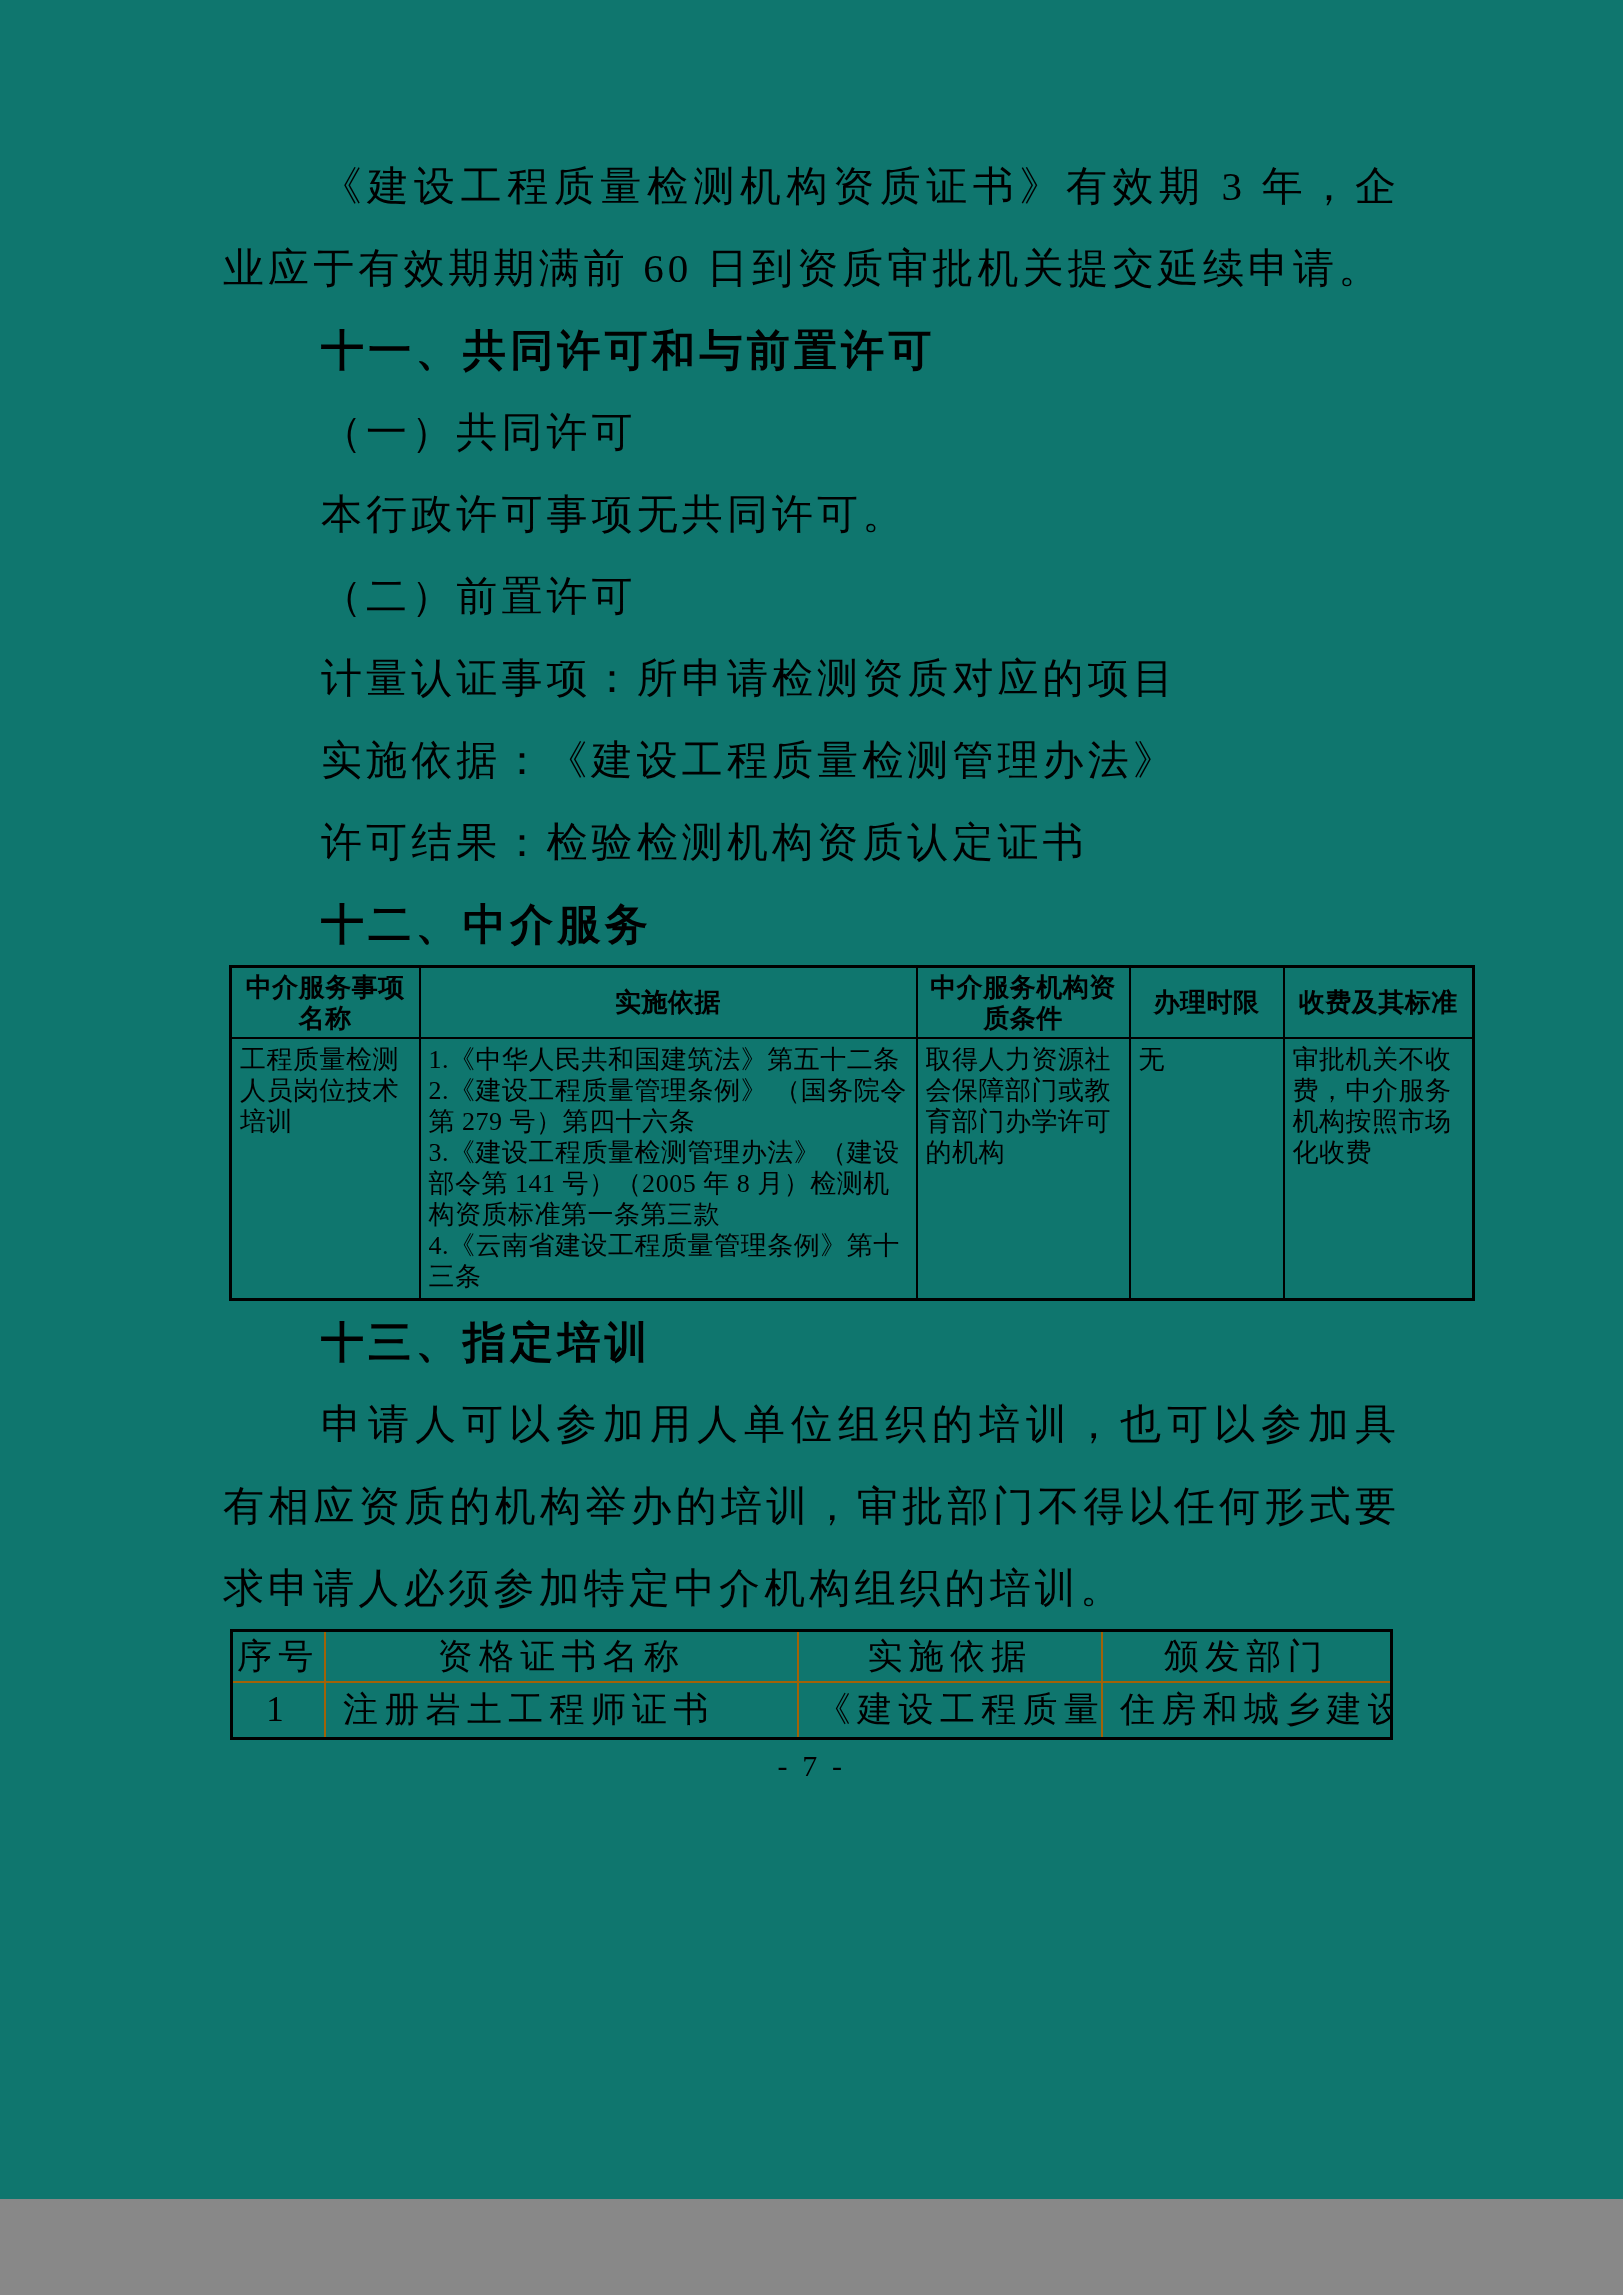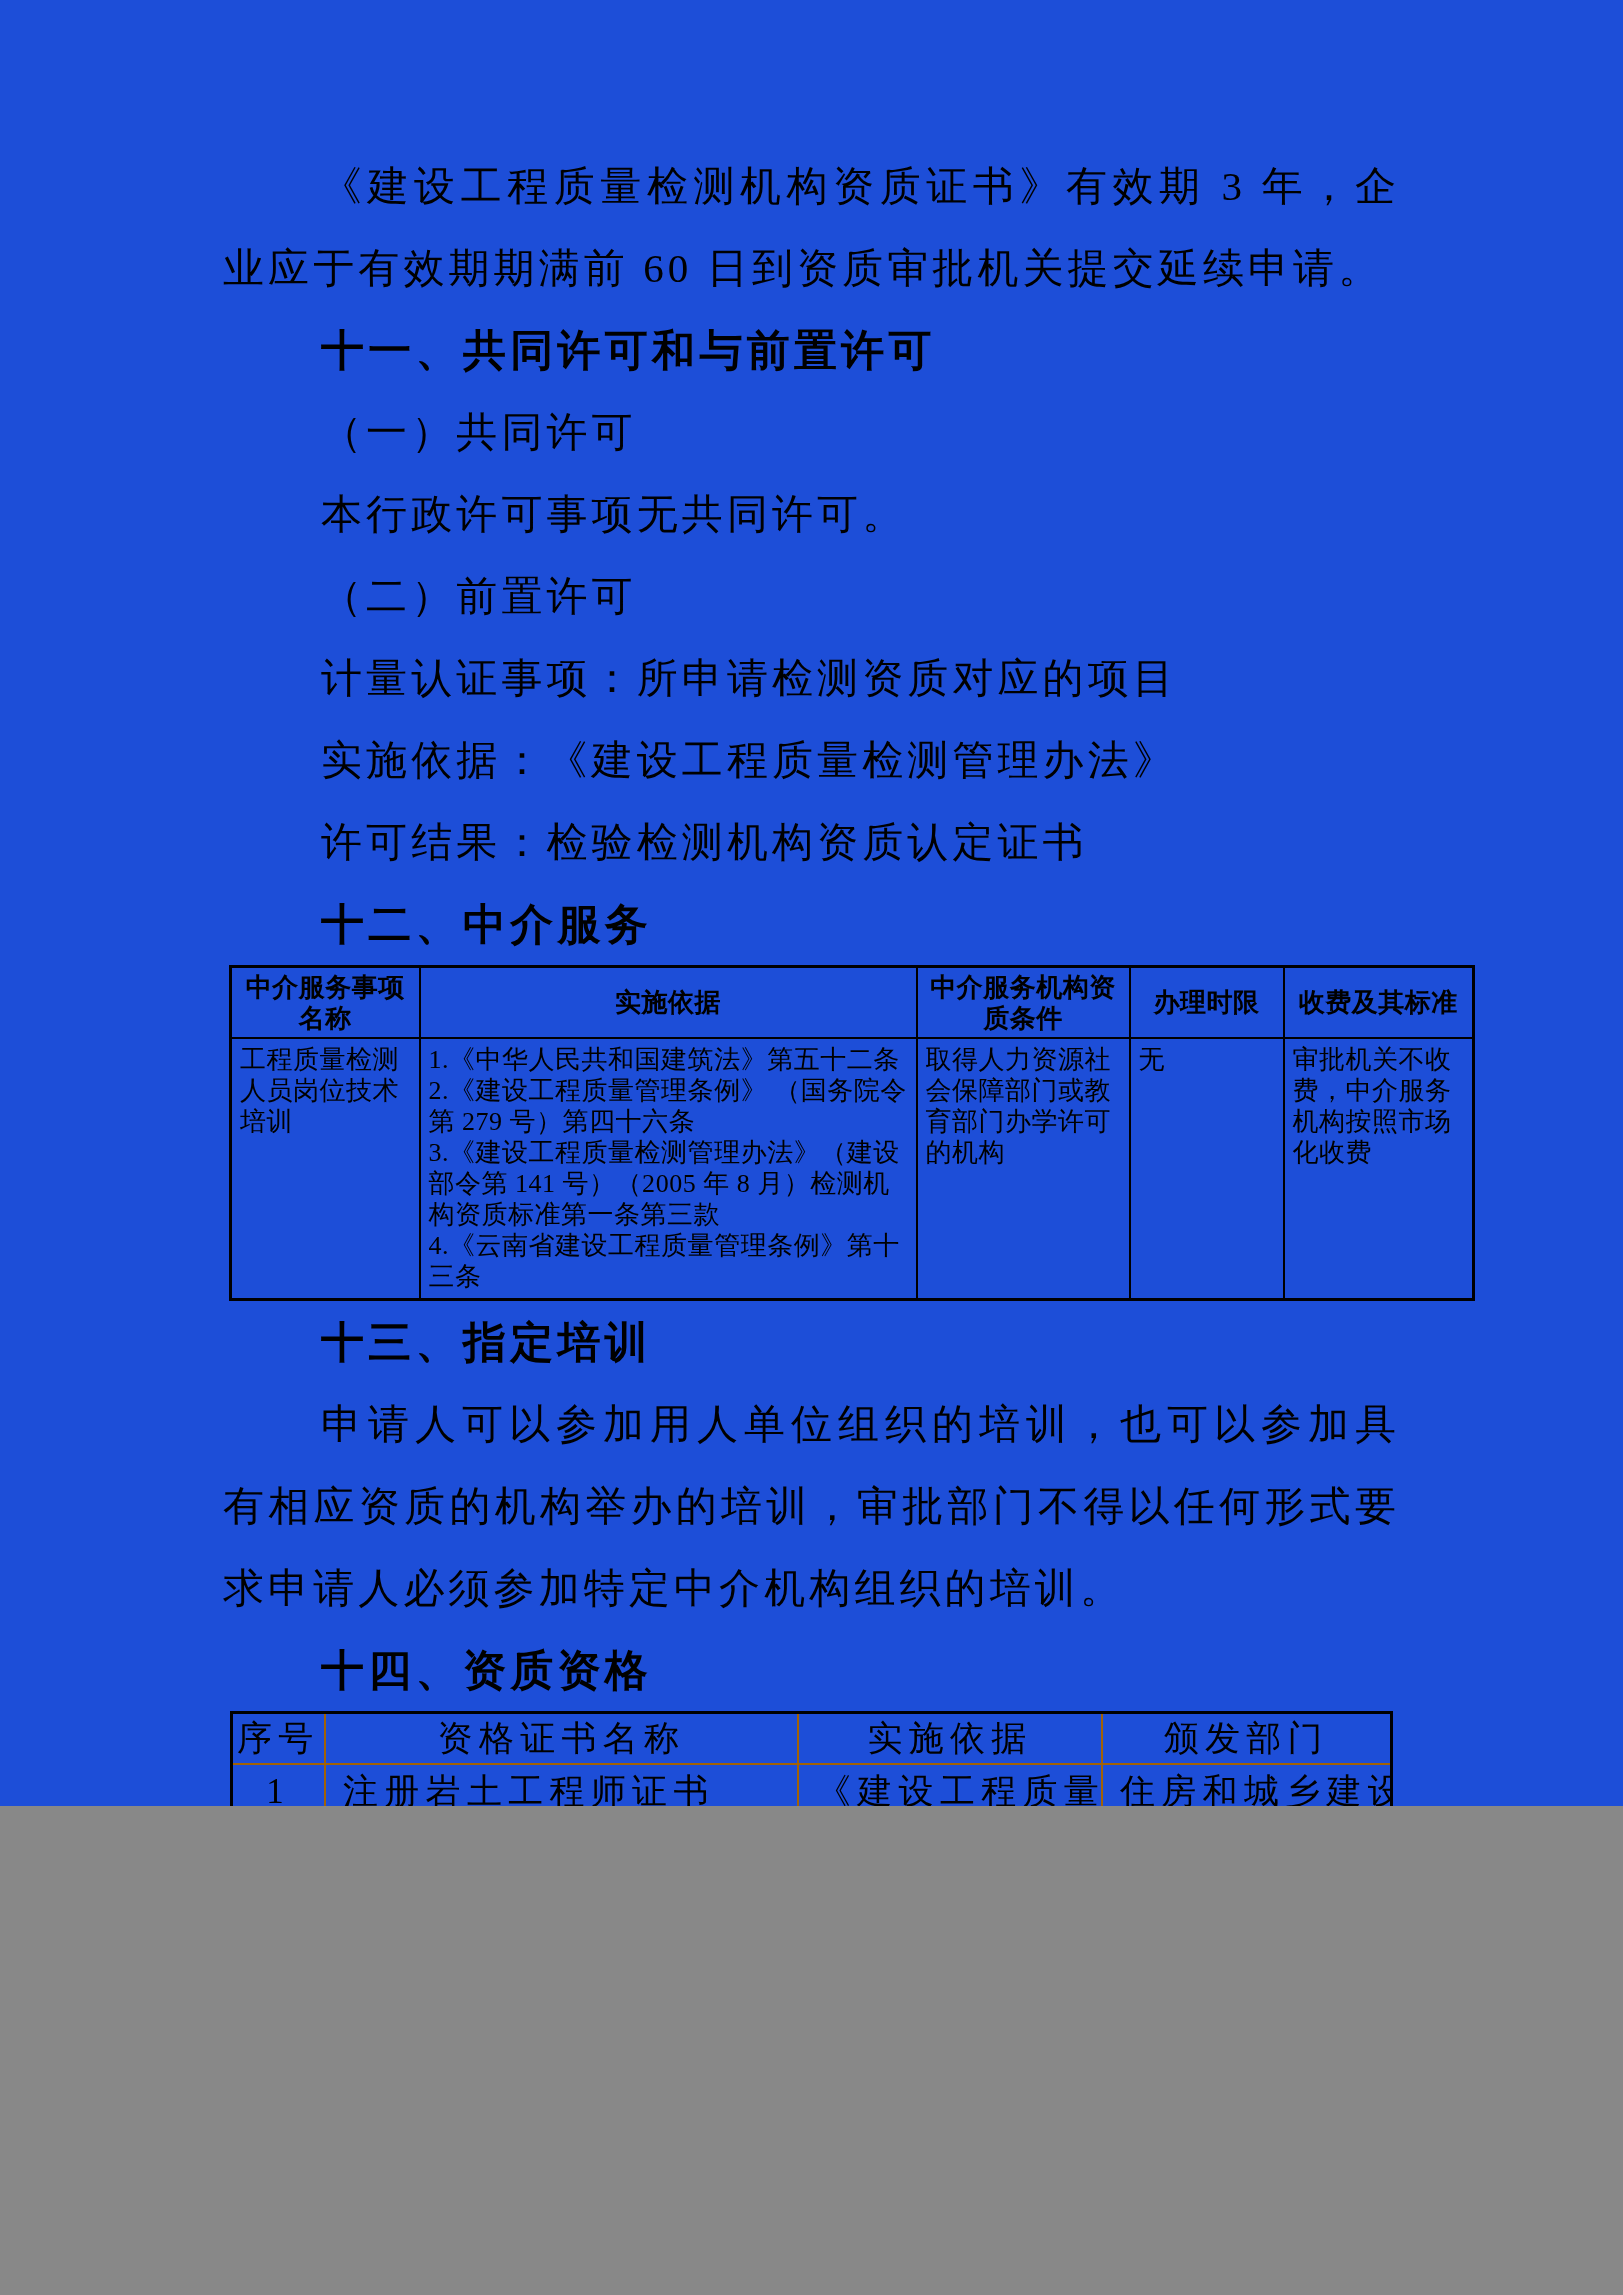--- a/index.html
+++ b/index.html
@@ -1,19 +1,19 @@
 <!DOCTYPE html>
 <html style="font-size:10.5px"><head>
 <meta charset="utf-8">
 <style>
   html,body{margin:0;padding:0;background:#888;}
   .page{
     position:relative;
-    width:1623px;height:1806px;
-    background:#1d4ed8;
+    width:1623px;height:2199px;
+    background:#0f766e;
     box-sizing:border-box;
     padding:145px 223px 0 223px;
     color:#000000;
     font-family:"Liberation Serif","DejaVu Serif",serif;
     overflow:hidden;
   }
   p.body{
     margin:0;
     font-size:41px;
     line-height:82px;
@@ -151,21 +151,20 @@
         <td>无</td>
         <td>审批机关不收费，中介服务机构按照市场化收费</td>
       </tr>
     </tbody>
   </table>
 
   <h2 class="h h13">十三、指定培训</h2>
 
   <p class="body indent">申请人可以参加用人单位组织的培训，也可以参加具有相应资质的机构举办的培训，审批部门不得以任何形式要求申请人必须参加特定中介机构组织的培训。</p>
 
-  <h2 class="h h14">十四、资质资格</h2>
 
   <table class="t2">
     <colgroup>
       <col style="width:94px">
         <col style="width:473px">
         <col style="width:304px">
         <col style="width:289px">
     </colgroup>
     <thead>
       <tr>

